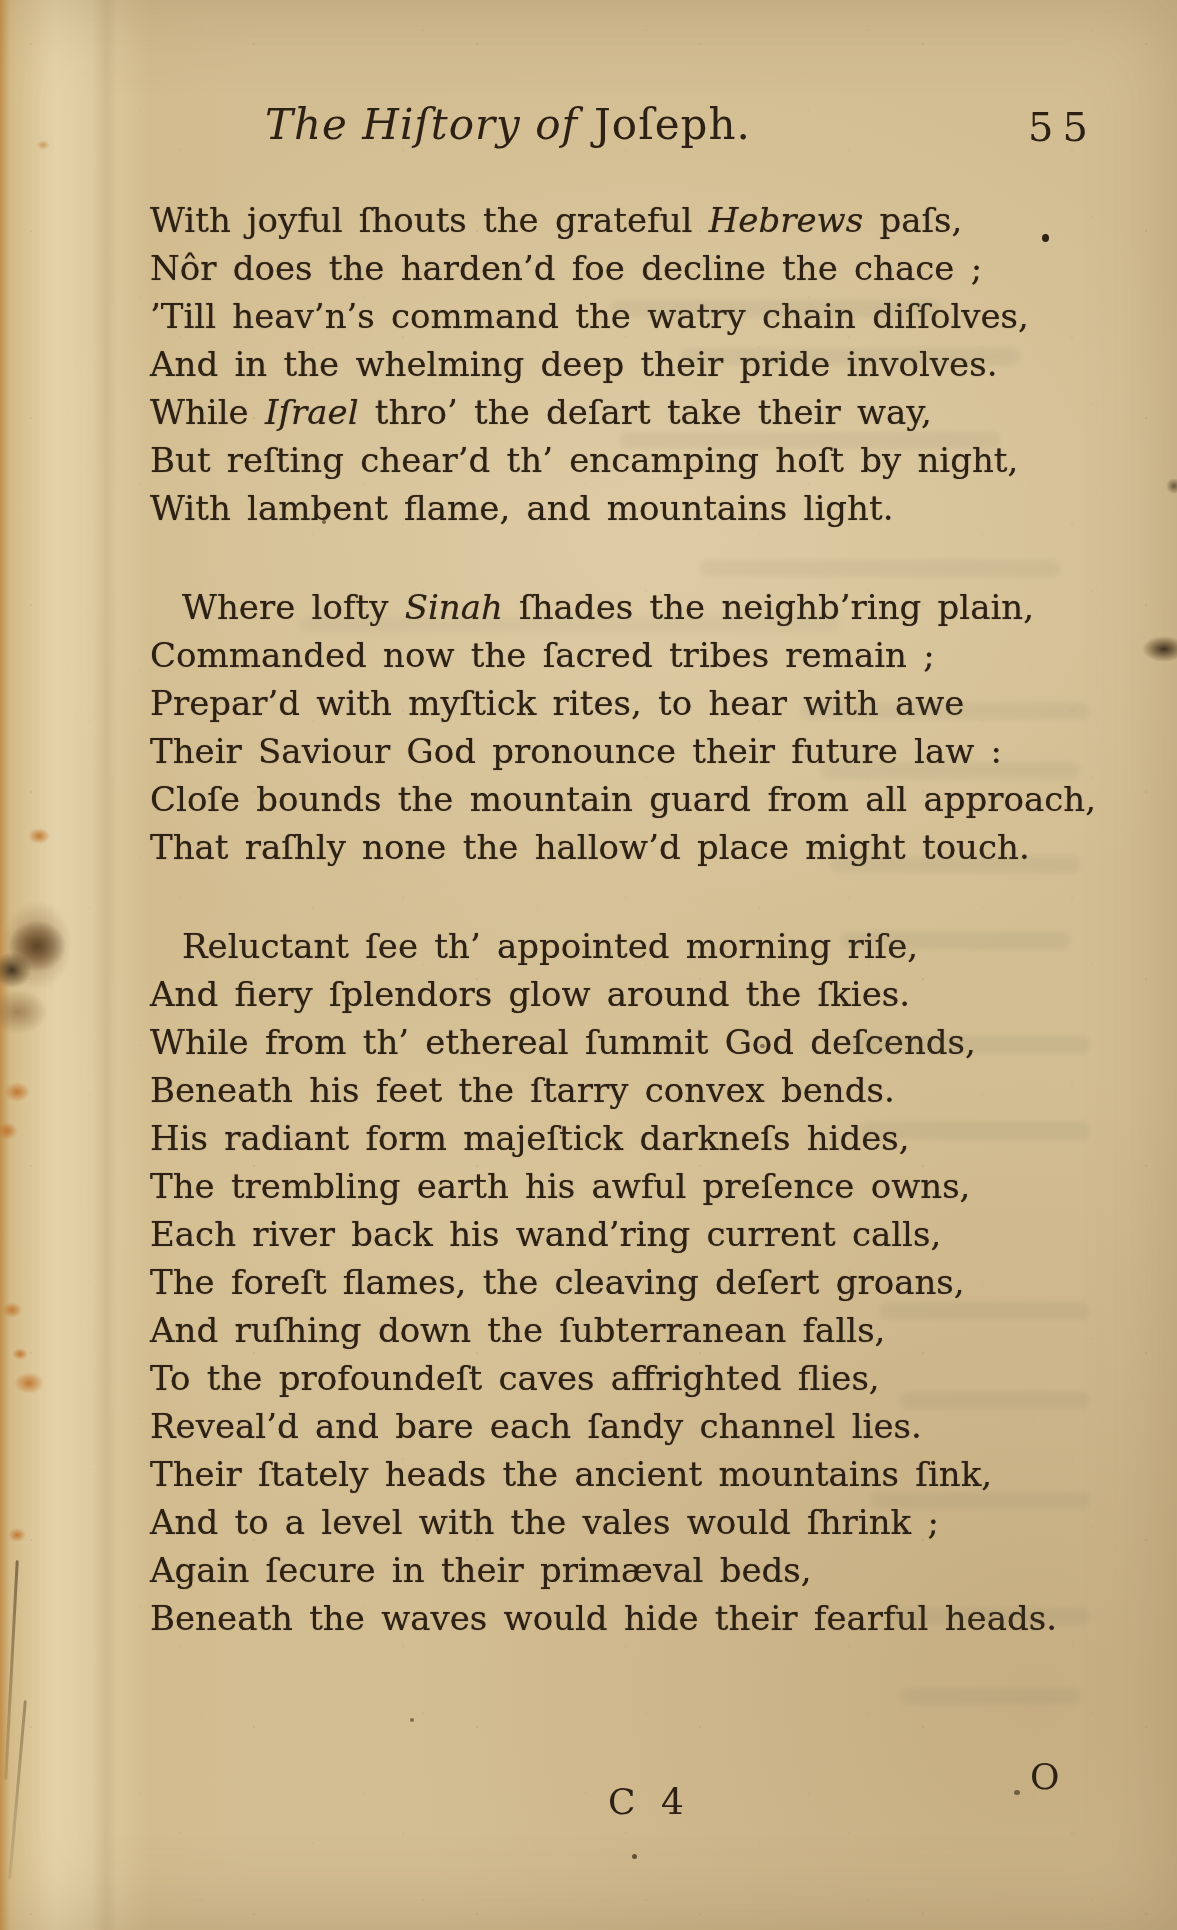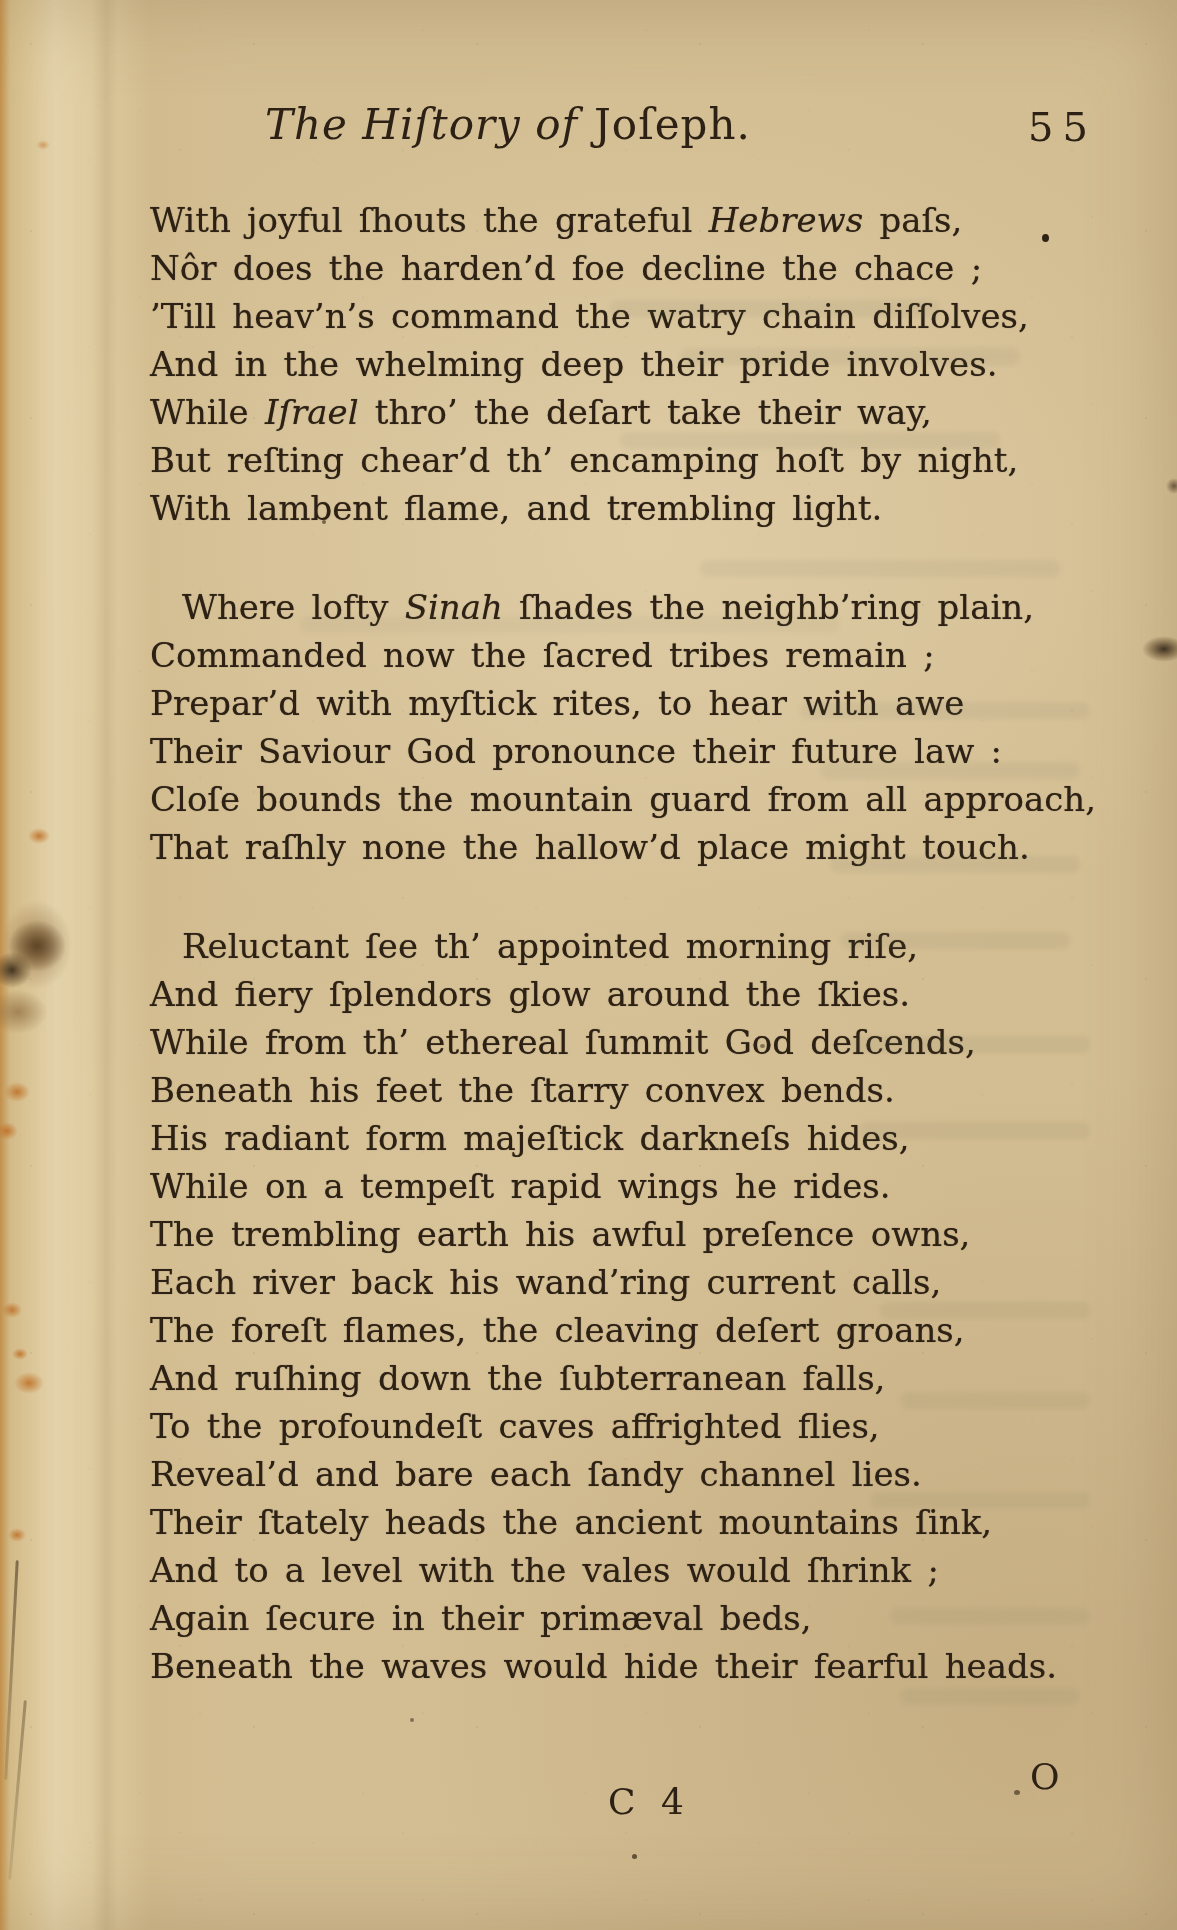--- a/index.html
+++ b/index.html
@@ -70,37 +70,36 @@
   <div class="page-number">55</div>
 
   <div class="poem">
       <div class="stanza">
         <div class="line"><span>With joyful ſhouts the grateful </span><em>Hebrews</em><span> paſs,</span></div>
         <div class="line"><span>Nôr does the harden’d foe decline the chace ;</span></div>
         <div class="line"><span>’Till heav’n’s command the watry chain diſſolves,</span></div>
         <div class="line"><span>And in the whelming deep their pride involves.</span></div>
         <div class="line"><span>While </span><em>Iſrael</em><span> thro’ the deſart take their way,</span></div>
         <div class="line"><span>But reſting chear’d th’ encamping hoſt by night,</span></div>
-        <div class="line"><span>With lambent flame, and trembling light.</span></div>
+        <div class="line"><span>With lambent flame, and mountains light.</span></div>
       </div>
       <div class="stanza">
         <div class="line indent"><span>Where lofty </span><em>Sinah</em><span> ſhades the neighb’ring plain,</span></div>
         <div class="line"><span>Commanded now the ſacred tribes remain ;</span></div>
         <div class="line"><span>Prepar’d with myſtick rites, to hear with awe</span></div>
         <div class="line"><span>Their Saviour God pronounce their future law :</span></div>
         <div class="line"><span>Cloſe bounds the mountain guard from all approach,</span></div>
         <div class="line"><span>That raſhly none the hallow’d place might touch.</span></div>
       </div>
       <div class="stanza">
         <div class="line indent"><span>Reluctant ſee th’ appointed morning riſe,</span></div>
         <div class="line"><span>And fiery ſplendors glow around the ſkies.</span></div>
         <div class="line"><span>While from th’ ethereal ſummit God deſcends,</span></div>
         <div class="line"><span>Beneath his feet the ſtarry convex bends.</span></div>
         <div class="line"><span>His radiant form majeſtick darkneſs hides,</span></div>
-        <div class="line"><span>While on a tempeſt rapid wings he rides.</span></div>
         <div class="line"><span>The trembling earth his awful preſence owns,</span></div>
         <div class="line"><span>Each river back his wand’ring current calls,</span></div>
         <div class="line"><span>The foreſt flames, the cleaving deſert groans,</span></div>
         <div class="line"><span>And ruſhing down the ſubterranean falls,</span></div>
         <div class="line"><span>To the profoundeſt caves affrighted flies,</span></div>
         <div class="line"><span>Reveal’d and bare each ſandy channel lies.</span></div>
         <div class="line"><span>Their ſtately heads the ancient mountains ſink,</span></div>
         <div class="line"><span>And to a level with the vales would ſhrink ;</span></div>
         <div class="line"><span>Again ſecure in their primæval beds,</span></div>
         <div class="line"><span>Beneath the waves would hide their fearful heads.</span></div>

